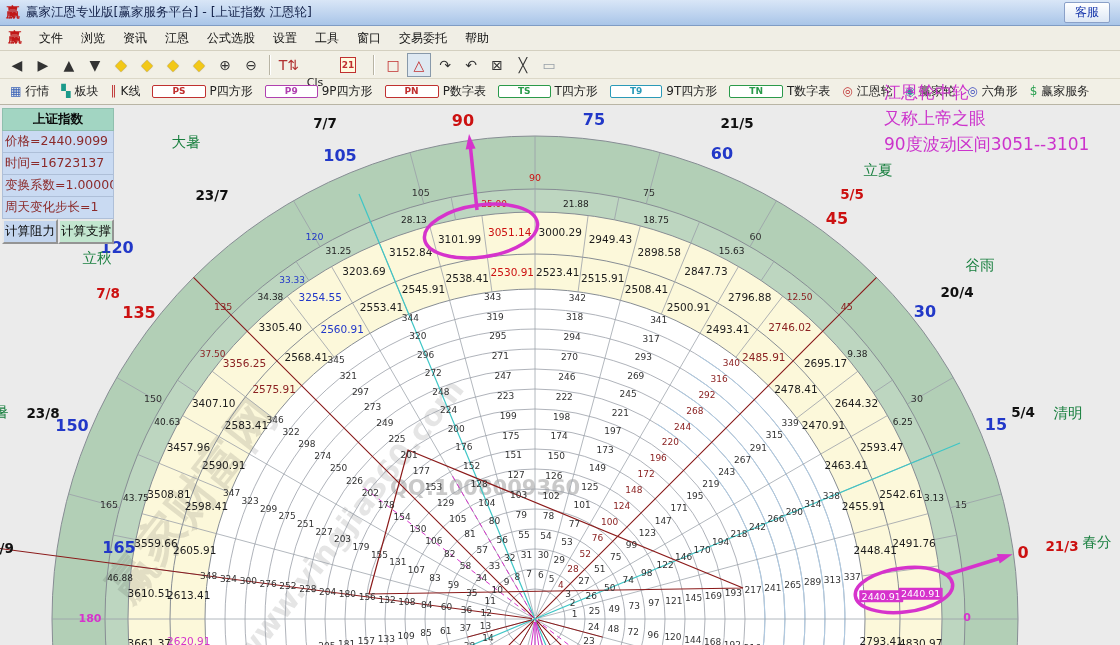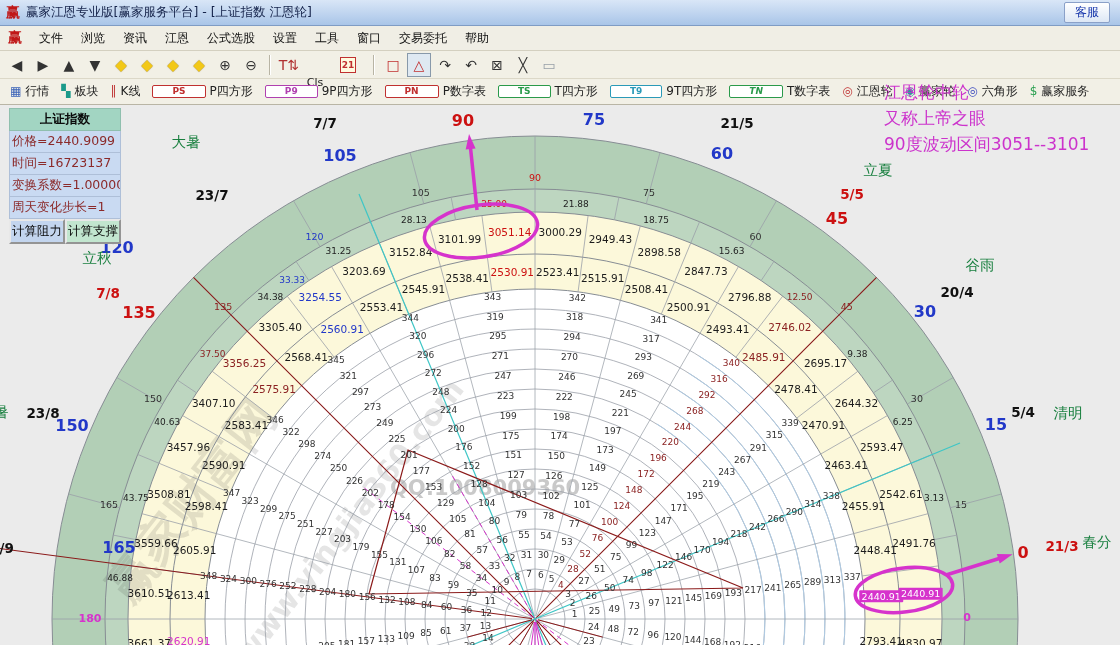--- a/index.html
+++ b/index.html
@@ -29,21 +29,21 @@
   .tsep{width:1px;height:20px;background:#b8b4a4;border-right:1px solid #fff;margin:0 5px;}
   .t2item{display:flex;align-items:center;margin:0 2px;padding:1px 4px;cursor:default;}
   .t2badge{font-size:12px;margin-right:4px;line-height:13px;}
   .t2badge.boxed{font-size:9px;font-weight:bold;border:1px solid;border-radius:2px;padding:0 19px;
                  background:#fff;line-height:11px;}
   .t2label{color:#222;font-size:12px;white-space:nowrap;}
   
   .main{position:relative;width:1120px;height:541px;background:#ebebeb;}
   #wheel{position:absolute;left:0;top:0;}
   
-  .panel{position:absolute;left:9px;top:3px;width:112px;z-index:3;}
+  .panel{position:absolute;left:2px;top:3px;width:112px;z-index:3;}
   .panel .hd{background:#a2d5c2;border:1px solid #8fbfae;color:#0a0a0a;font-weight:bold;
              text-align:center;padding:2px 0;font-size:12.5px;}
   .panel .row{background:#c9daf2;border:1px solid #aebfd8;border-top:none;color:#8b2a2a;
               padding:2px 2px;font-size:12.5px;white-space:nowrap;overflow:hidden;}
   .panel .btns{display:flex;}
   .panel .pbtn{flex:1;font-size:12.5px;padding:2px 0;text-align:center;border:2px outset #e8e8e8;color:#0a0a0a;}
   .pbtn.b0{background:#c3d5ee;}
   .pbtn.b1{background:#c2e6cf;}
   
   .annotation{position:absolute;left:884px;top:79px;z-index:5;color:#cc33cc;font-size:17px;line-height:26px;white-space:nowrap;}
@@ -113,21 +113,21 @@
     </span>
     <span class="t2item">
       <span class="t2badge boxed" style="color: rgb(42, 154, 74); border-color: rgb(42, 154, 74);">TS</span>
       <span class="t2label">T四方形</span>
     </span>
     <span class="t2item">
       <span class="t2badge boxed" style="color: rgb(42, 154, 184); border-color: rgb(42, 154, 184);">T9</span>
       <span class="t2label">9T四方形</span>
     </span>
     <span class="t2item">
-      <span class="t2badge boxed" style="color: rgb(42, 154, 74); border-color: rgb(42, 154, 74); font-style: italic;">TN</span>
+      <span class="t2badge boxed" style="color: rgb(42, 154, 74); border-color: rgb(42, 154, 74);">TN</span>
       <span class="t2label">T数字表</span>
     </span>
     <span class="t2item">
       <span class="t2badge" style="color: rgb(192, 48, 48);">◎</span>
       <span class="t2label">江恩轮</span>
     </span>
     <span class="t2item">
       <span class="t2badge" style="color: rgb(42, 154, 154);">◉</span>
       <span class="t2label">赢家轮</span>
     </span>

